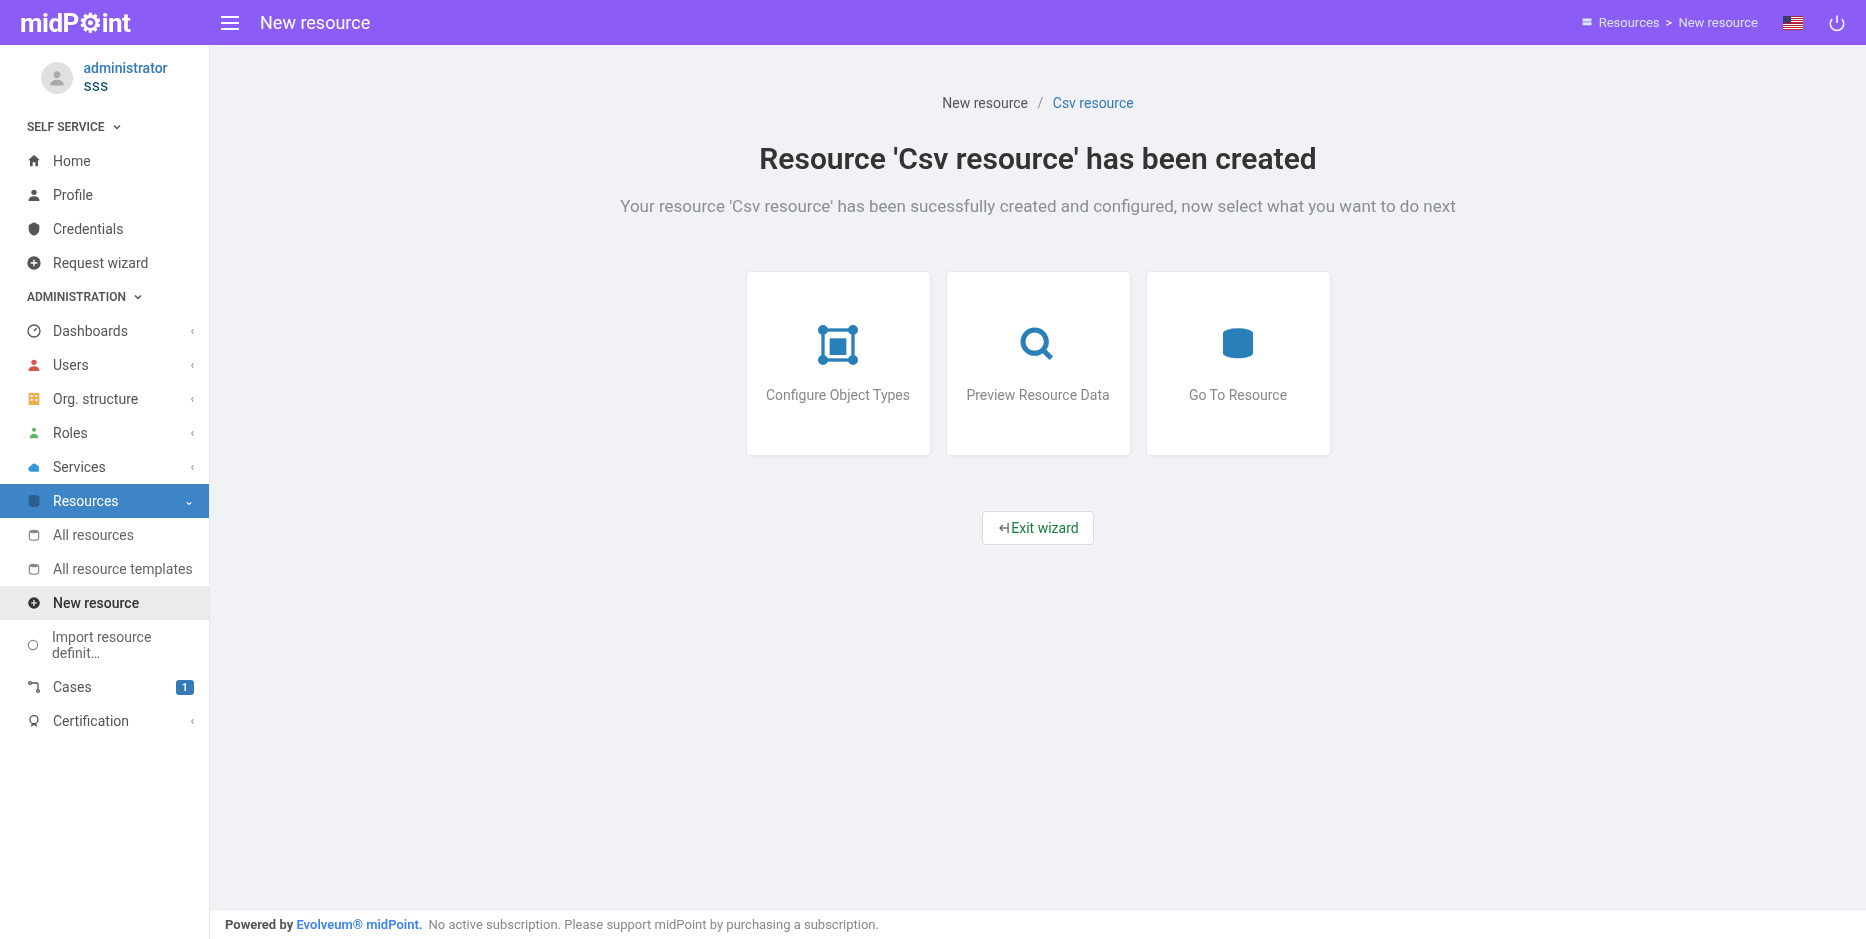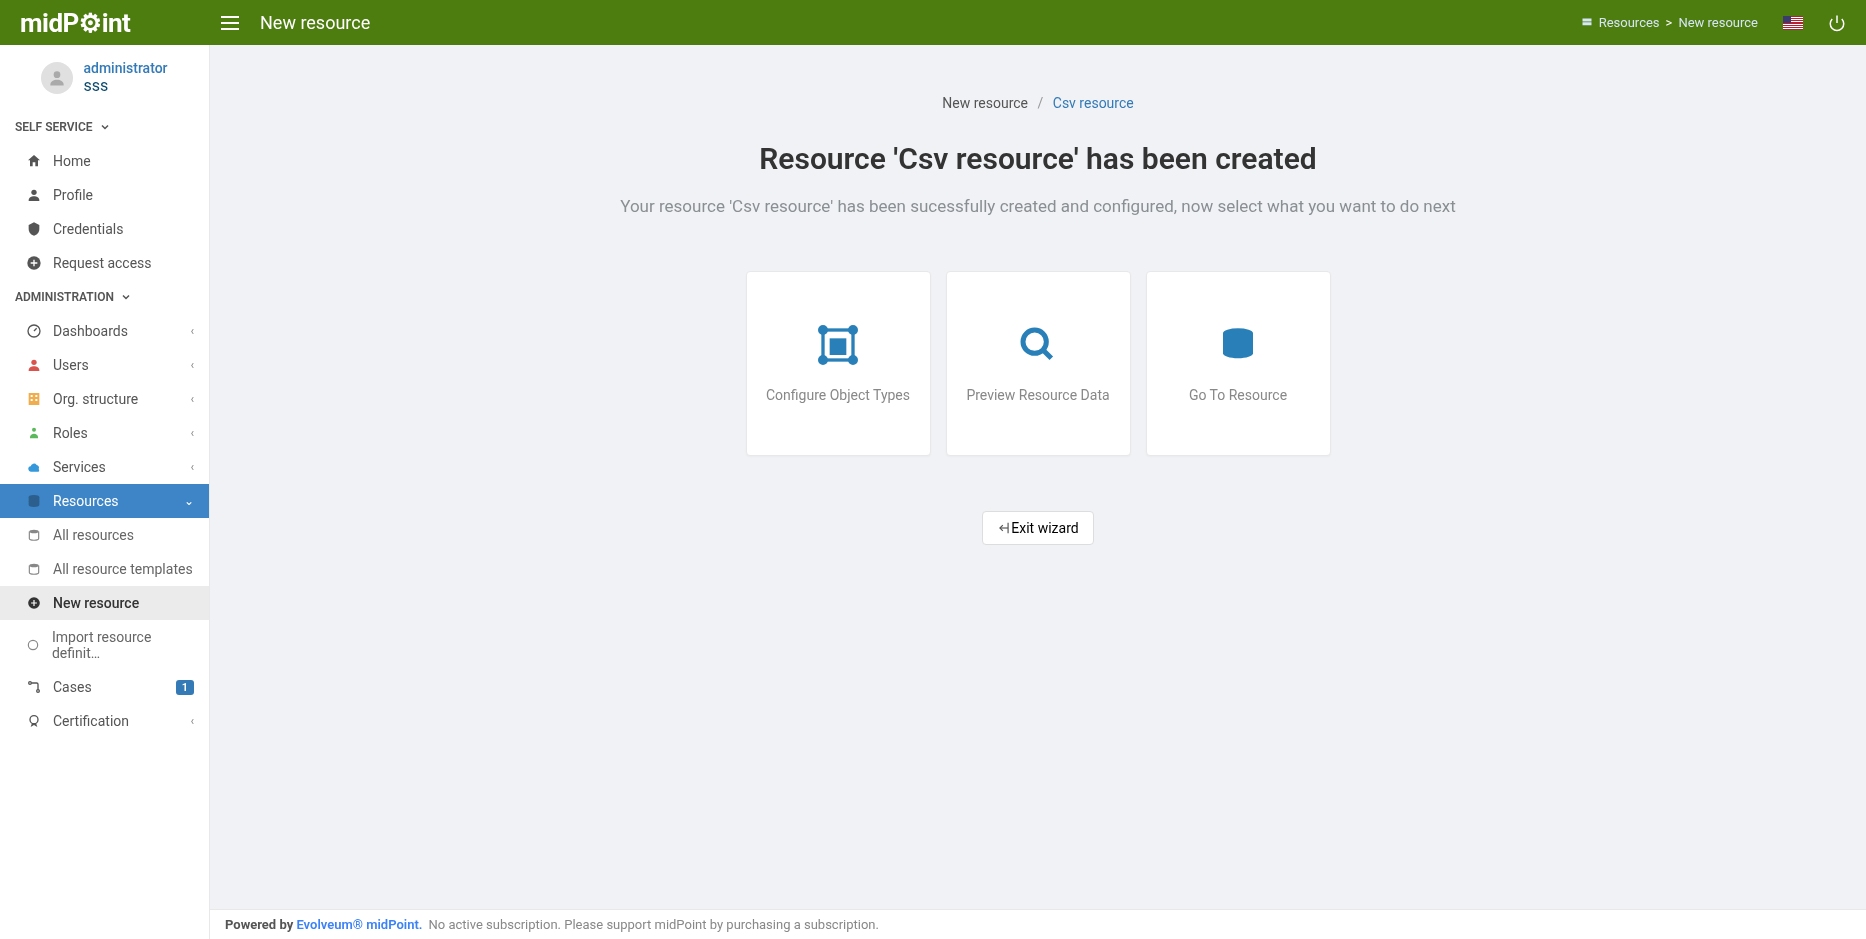--- a/index.html
+++ b/index.html
@@ -1,36 +1,36 @@
 <!DOCTYPE html>
 <html><head>
 <meta charset="utf-8">
 <style>
 * { margin:0; padding:0; box-sizing:border-box; font-family:-apple-system,BlinkMacSystemFont,"Segoe UI",Roboto,sans-serif; }
 body { background:#f0f2f5; width:1866px; height:939px; overflow:hidden; position:relative; }
 
-.topbar { position:absolute; top:0; left:0; right:0; height:45px; background:#4d7c0f; display:flex; align-items:center; color:#fff; z-index:100; }
+.topbar { position:absolute; top:0; left:0; right:0; height:45px; background:#8b5cf6; display:flex; align-items:center; color:#fff; z-index:100; }
 .logo { width:210px; height:45px; display:flex; align-items:center; padding-left:20px; font-size:26px; font-weight:700; letter-spacing:-0.5px; }
 .logo .gear { display:inline-block; position:relative; }
 .hamburger { width:40px; display:flex; align-items:center; justify-content:center; cursor:pointer; font-size:18px; }
 .page-title { font-size:18px; margin-left:10px; }
 .topbar-right { margin-left:auto; display:flex; align-items:center; gap:10px; padding-right:20px; font-size:13px; }
 .breadcrumb-top { display:flex; align-items:center; gap:6px; }
 .breadcrumb-top a { color:#d6e6f5; text-decoration:none; }
 .flag { width:20px; height:14px; background:linear-gradient(to bottom,#b22234 0%,#b22234 7.7%,#fff 7.7%,#fff 15.4%,#b22234 15.4%,#b22234 23%,#fff 23%,#fff 30.8%,#b22234 30.8%,#b22234 38.5%,#fff 38.5%,#fff 46%,#b22234 46%,#b22234 53.8%,#fff 53.8%,#fff 61.5%,#b22234 61.5%,#b22234 69.2%,#fff 69.2%,#fff 76.9%,#b22234 76.9%,#b22234 84.6%,#fff 84.6%,#fff 92.3%,#b22234 92.3%,#b22234 100%); position:relative; margin-left:15px; cursor:pointer; }
 .flag::before { content:""; position:absolute; top:0; left:0; width:8px; height:7px; background:#3c3b6e; }
 .power-icon { width:18px; height:18px; margin-left:15px; cursor:pointer; }
 
 .sidebar { position:absolute; top:45px; left:0; width:210px; bottom:0; background:#fff; overflow-y:auto; border-right:1px solid #e8e8e8; }
 .user-block { padding:15px; display:flex; align-items:center; gap:10px;justify-content:center; }
 .avatar { width:32px; height:32px; border-radius:50%; background:#e0e0e0; display:flex; align-items:center; justify-content:center; }
 .user-info .uname { color:#337ab7; font-size:14px; font-weight:500; }
 .user-info .usub { color:#0c4a6e; font-size:16px; }
 
-.section-header { padding:10px 15px; font-size:12px; font-weight:600; color:#555; text-transform:uppercase; display:flex; align-items:center; gap:6px; cursor:pointer; }
+.section-header { padding:10px 27px; font-size:12px; font-weight:600; color:#555; text-transform:uppercase; display:flex; align-items:center; gap:6px; cursor:pointer; }
 .nav-item { padding:9px 15px 9px 25px; display:flex; align-items:center; gap:10px; font-size:14px; color:#555; cursor:pointer; position:relative; }
 .nav-item.active { background:#3d85c6; color:#fff; }
 .nav-item.sub { padding-left:25px; color:#666; }
 .nav-item.sub.selected { background:#ebebeb; color:#333; font-weight:500; }
 .nav-item .chevron { margin-left:auto; font-size:12px; color:#888; }
 .nav-item.active .chevron { color:#fff; }
 .nav-item .badge { margin-left:auto; background:#337ab7; color:#fff; font-size:11px; padding:1px 6px; border-radius:3px; font-weight:600; }
 .nav-icon { width:18px; display:inline-flex; align-items:center; justify-content:center; }
 
 .main { position:absolute; top:45px; left:210px; right:0; bottom:30px; overflow:auto; padding:50px 40px; text-align:center; }
@@ -38,21 +38,21 @@
 .crumbs a { color:#337ab7; text-decoration:none; }
 .crumbs .sep { margin:0 6px; color:#999; }
 h1 { font-size:30px; font-weight:600; color:#333; margin-bottom:20px; }
 .subtitle { font-size:17px; color:#8a8f94; margin-bottom:55px; }
 
 .tiles { display:flex; justify-content:center; gap:15px; margin-bottom:55px; }
 .tile { width:185px; height:185px; background:#fff; border:1px solid #e8e8e8; border-radius:4px; display:flex; flex-direction:column; align-items:center; justify-content:center; gap:22px; cursor:pointer; box-shadow:0 1px 2px rgba(0,0,0,0.03); }
 .tile-icon { width:40px; height:40px; color:#2980b9; }
 .tile-label { font-size:14px; color:#888; }
 
-.exit-btn { display:inline-flex; align-items:center; gap:0; padding:8px 14px; background:#fff; border:1px solid #ddd; border-radius:4px; font-size:14px; color:#000000; cursor:pointer; }
+.exit-btn { display:inline-flex; align-items:center; gap:0; padding:8px 14px; background:#fff; border:1px solid #ddd; border-radius:4px; font-size:14px; color:#15803d; cursor:pointer; }
 
 .footer { position:absolute; bottom:0; left:210px; right:0; height:30px; background:#fff; border-top:1px solid #e8e8e8; display:flex; align-items:center; padding:0 15px; font-size:13px; color:#888; gap:6px; }
 .footer strong { color:#555; }
 .footer a { color:#3b82f6; text-decoration:none; font-weight:600;margin-top:32px; }
 
 svg { display:block; }
 </style>
 </head>
 <body>
 
@@ -128,21 +128,21 @@
       </span>
     <span>Credentials</span>
   </div>
   <div class="nav-item">
     <span class="nav-icon">
         <svg width="16" height="16" viewBox="0 0 24 24" fill="#555">
           <circle cx="12" cy="12" r="10"></circle>
           <path d="M12 7v10M7 12h10" stroke="#fff" stroke-width="2"></path>
         </svg>
       </span>
-    <span>Request access</span>
+    <span>Request wizard</span>
   </div>
 
   <div class="section-header">
     <span>ADMINISTRATION</span>
     <svg width="12" height="12" viewBox="0 0 24 24" fill="none" stroke="#555" stroke-width="3">
         <polyline points="6 9 12 15 18 9"></polyline>
       </svg>
   </div>
 
   <div class="nav-item">

